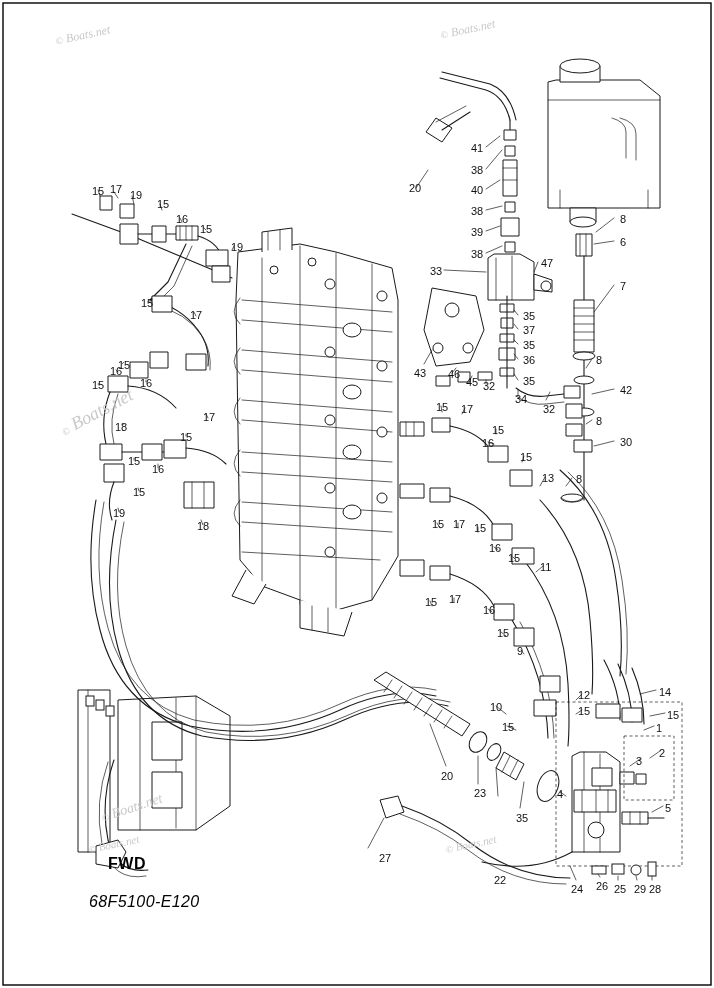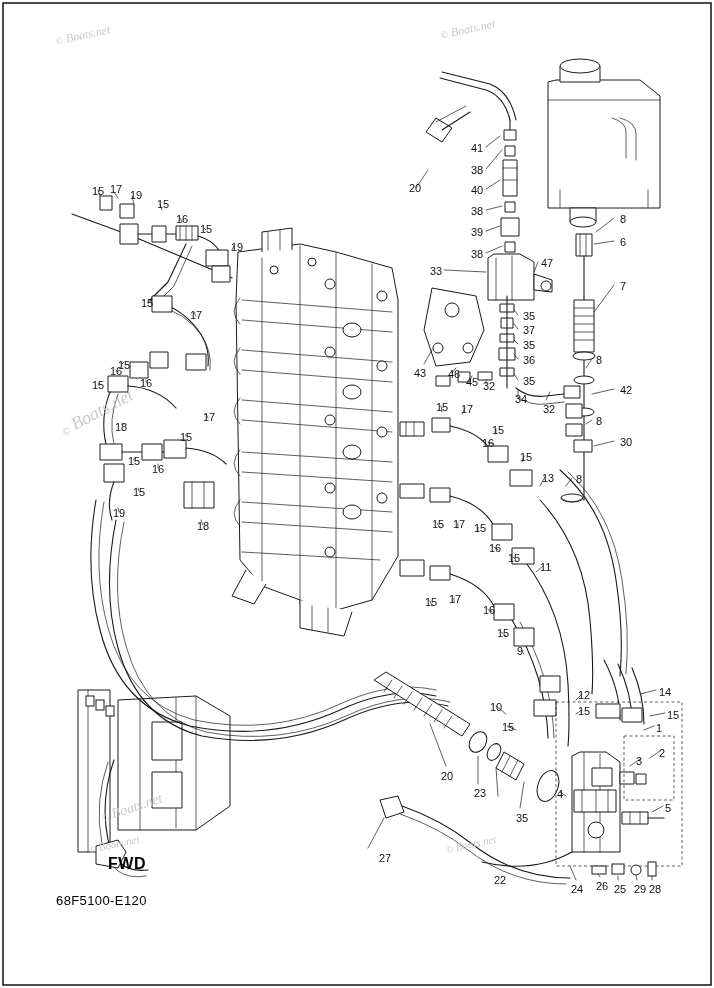--- a/index.html
+++ b/index.html
@@ -2,21 +2,21 @@
 <html><head>
 <meta charset="utf-8">
 <style>
   html,body{margin:0;padding:0;background:#ffffff;}
   body{width:714px;height:988px;overflow:hidden;font-family:"Liberation Sans",sans-serif;color:#000;}
   #sheet{position:relative;width:714px;height:988px;background:#fff;}
   svg.layer{position:absolute;left:0;top:0;width:714px;height:988px;}
   .num{position:absolute;font-size:11px;line-height:11px;font-family:"Liberation Sans",sans-serif;color:#111;white-space:nowrap;}
   .wm{position:absolute;font-size:11px;color:#c9c9c9;white-space:nowrap;font-family:"Liberation Serif",serif;font-style:italic;}
   .wm .cir{font-size:10px;}
-  .code{position:absolute;left:56px;top:893px;font-size:13px;letter-spacing:.4px;font-family:"Liberation Sans",sans-serif;}
+  .code{position:absolute;left:89px;top:893px;font-size:16px;letter-spacing:.4px;font-family:"Liberation Sans",sans-serif;font-style:italic;}
   .fwd{position:absolute;left:108px;top:855px;font-size:16px;font-weight:bold;letter-spacing:.5px;}
 </style>
 </head>
 <body>
 
 <div id="sheet">
 
   <svg class="layer" viewBox="0 0 714 988" xmlns="http://www.w3.org/2000/svg">
     <defs>
       <style>

